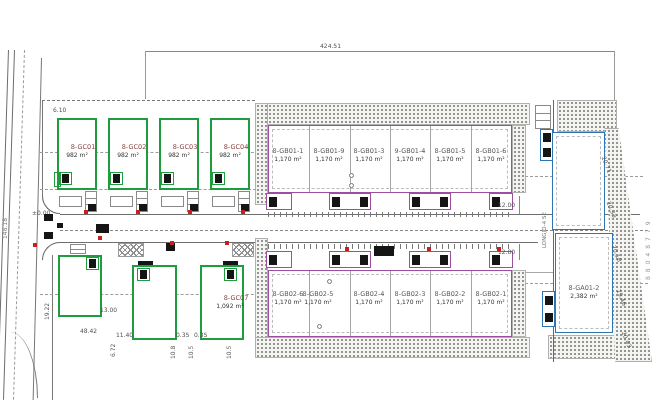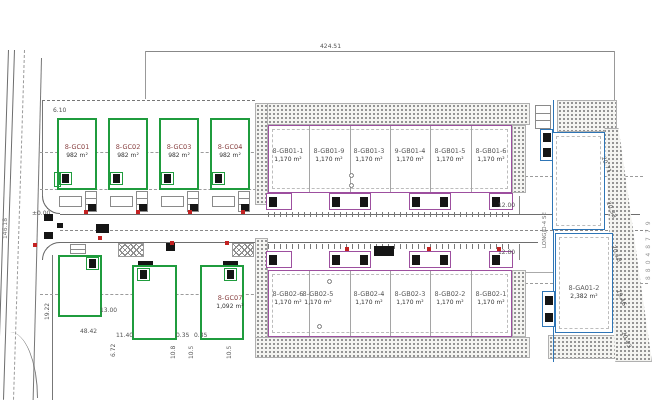--- a/index.html
+++ b/index.html
@@ -8,21 +8,21 @@
   .hatch{background-color:#f4f4f1;background-image:radial-gradient(#8d8d8d 0.7px,transparent 0.8px);background-size:4px 4px;border:1px solid #b0b0b0;box-sizing:border-box;}
   .xhatch{background:repeating-linear-gradient(45deg,#8f8f8f 0 1px,transparent 1px 4px),repeating-linear-gradient(135deg,#8f8f8f 0 1px,transparent 1px 4px);border:1px solid #9a9a9a;box-sizing:border-box;}
   .bld{position:absolute;background:#fff;box-sizing:border-box;}
   .greenB{border:2px solid #1f9c3d;}
   .purpleB{border:1.5px solid #9d4f9f;}
   .blueB{border:1.5px solid #2e75b6;}
   .inner{position:absolute;inset:3px;border:1px dashed #bcbcbc;}
   .vdiv{position:absolute;top:0;bottom:0;width:1px;background:#a5a5a5;}
   .ulabel{position:absolute;display:flex;flex-direction:column;align-items:center;justify-content:center;text-align:center;line-height:1.35;}
   .uname{font-size:6.5px;color:#595959;white-space:nowrap;}
-  .rn .uname{color:#8a4444;}
+  .rn .uname{color:#8a4444;padding-left:12px;}
   .uarea{font-size:6px;color:#333;white-space:nowrap;}
   .hl{height:0;border-top:1px solid #6e6e6e;}
   .hd{height:0;border-top:1px dashed #9b9b9b;}
   .vl{width:0;border-left:1px solid #6e6e6e;}
   .vdsh{width:0;border-left:1px dashed #9b9b9b;}
   .dim{font-size:6px;color:#555;white-space:nowrap;}
   .vtext{writing-mode:vertical-rl;transform:rotate(180deg);font-size:6px;color:#555;white-space:nowrap;}
   .bdim{font-size:6px;color:#555;transform:rotate(68deg);transform-origin:left top;white-space:nowrap;}
   .red{width:4px;height:4px;background:#c32222;}
   .blk{background:#151515;}

